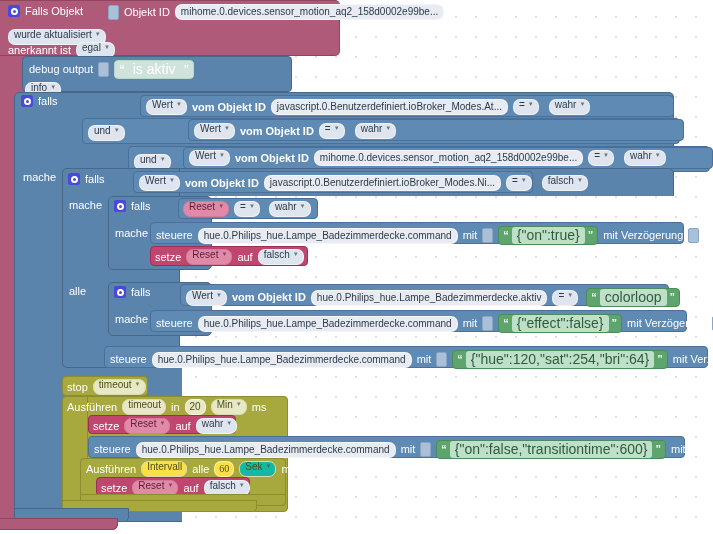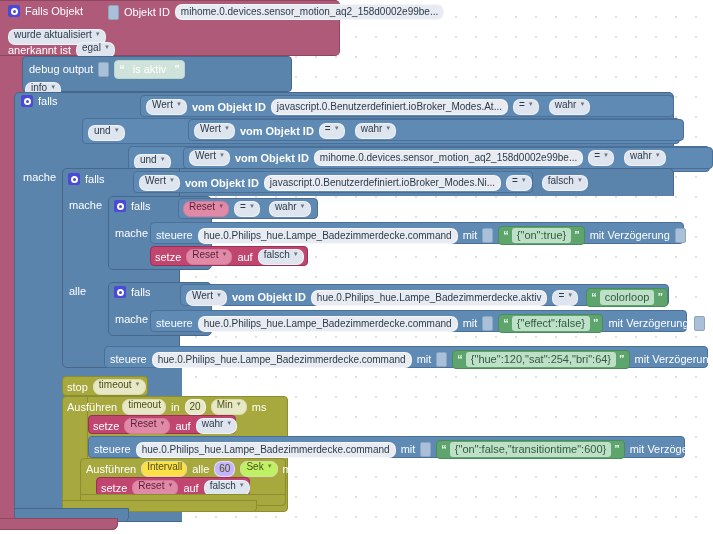--- a/index.html
+++ b/index.html
@@ -51,21 +51,21 @@
     border:2px solid #ffffff;box-sizing:border-box;
   }
 
   
   .q{color:#ffffff;font-size:11px;line-height:1;opacity:.95;font-weight:bold;}
   .strblk{
     display:inline-flex;align-items:center;gap:3px;height:17px;padding:0 4px;
     border-radius:4px;background:#5da46d;border:1px solid #4b8c5b;
   }
   .strblk .txt{
-    background:#bfe0c8;color:#2e5c3c;font-size:11px;border-radius:3px;
+    background:#bfe0c8;color:#2e5c3c;font-size:14px;border-radius:3px;
     padding:1px 5px;white-space:nowrap;line-height:1.1;
   }
   .strblk.pale{background:#cfe3dc;border-color:#bcd6cd;}
   .strblk.pale .q{color:#ffffff;}
   .strblk.pale .txt{background:transparent;color:#ffffff;}
 
   .socket{
     width:9px;height:13px;border-radius:2px;background:#a9c0d8;
     border:1px solid #8aa6c2;display:inline-block;
   }
@@ -395,22 +395,22 @@
     <span class="socket"></span>
   </div>
 
   <div class="blk c-olive" style="left:80px;top:458px;width:206px;height:48px;border-radius:4px;"></div>
   <div class="blk row" style="left:86px;top:461px;">
     <span class="lbl">Ausführen</span>
     <span class="drop" style="background:#fde047;color:#4e5018;border-color:#d9daae;">
       <span>Intervall</span>
     </span>
     <span class="lbl">alle</span>
-    <span class="field tiny" style="background:#c4b5fd;color:#4e5018;">60</span>
-    <span class="drop" style="background:#bef264;color:#4e5018;border-color:#d9daae;">
+    <span class="field tiny" style="background:#fde047;color:#4e5018;font-family:Liberation Serif, serif;">60</span>
+    <span class="drop" style="background:#14b8a6;color:#4e5018;border-color:#d9daae;">
       <span>Sek</span>
       <span class="car">▼</span>
     </span>
     <span class="lbl">ms</span>
   </div>
 
   <div class="blk c-rose" style="left:96px;top:477px;width:154px;height:19px;border-radius:4px;"></div>
   <div class="blk row" style="left:101px;top:480px;">
     <span class="lbl">setze</span>
     <span class="drop" style="background:#e08aa8;color:#5c1f35;border-color:#d37b9b;">

